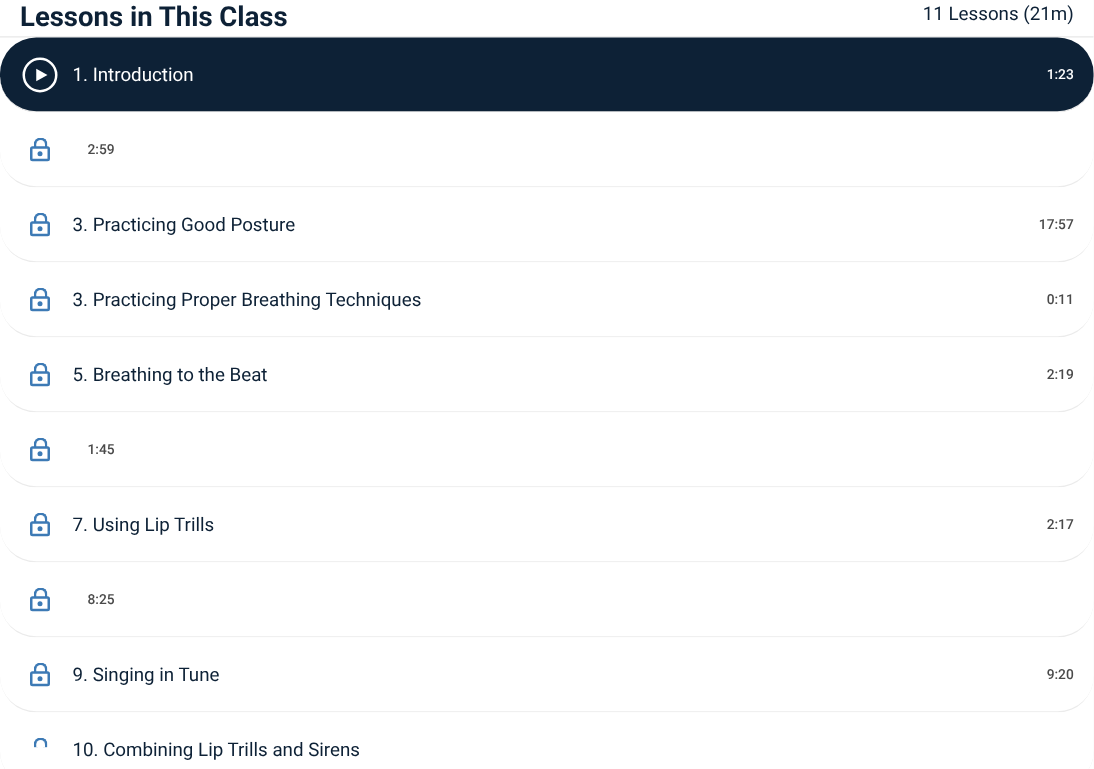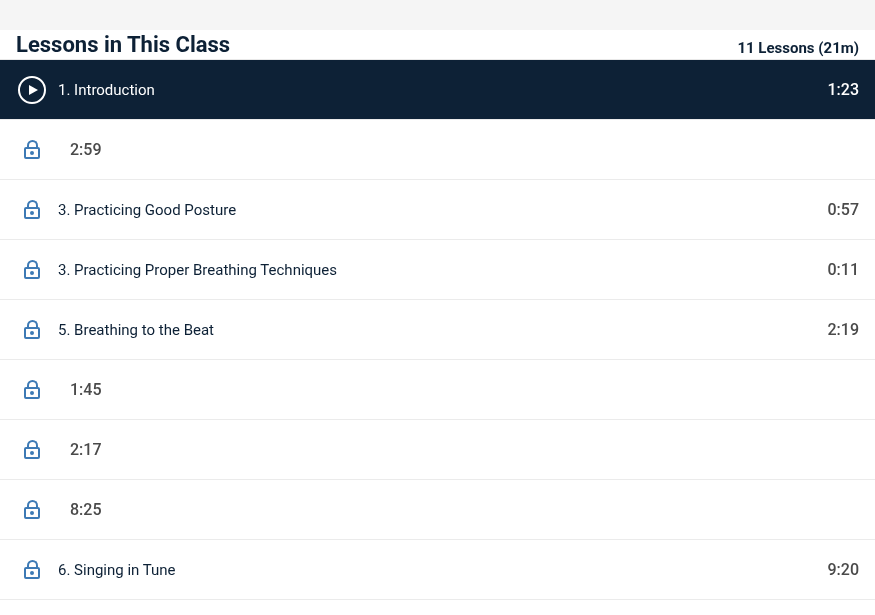--- a/index.html
+++ b/index.html
@@ -16,45 +16,45 @@
     }
 
     .container {
       width: 875px;
       background: #fff;
     }
 
     .header {
       display: flex;
       justify-content: space-between;
-      align-items: flex-end;
+      align-items: flex-start;
       padding: 2px 16px;
       border-bottom: 1px solid #e8e8e8;
-      margin-top: 30px;
     }
 
     .header-title {
       font-size: 22px;
       font-weight: 700;
       color: #0d2136;
     }
 
     .header-count {
       font-size: 15px;
-      font-weight: 700;
+      font-weight: 400;
       color: #0d2136;
     }
 
     .lesson-item {
       display: flex;
       align-items: center;
       padding: 0 16px;
       min-height: 60px;
       border-bottom: 1px solid #ebebeb;
       cursor: pointer;
+      border-radius: 29px;
     }
 
     .lesson-item.active {
       background: #0d2136;
     }
 
     .lesson-item.active .lesson-title {
       color: #fff;
     }
 
@@ -130,21 +130,21 @@
     }
 
     .lesson-title {
       flex: 1;
       font-size: 15px;
       color: #0d2136;
       font-weight: 400;
     }
 
     .lesson-duration {
-      font-size: 16px;
+      font-size: 11px;
       color: #4a4a4a;
       font-weight: 500;
       margin-left: 12px;
     }
   </style>
 </head>
 <body>
 
 <div class="container">
   <div class="header">
@@ -173,21 +173,21 @@
       <div class="lesson-item">
         <div class="icon-wrapper">
           <div class="lock-icon">
             <div class="lock-shackle"></div>
             <div class="lock-body">
               <div class="lock-keyhole"></div>
             </div>
           </div>
         </div>
         <span class="lesson-title">3. Practicing Good Posture</span>
-        <span class="lesson-duration">0:57</span>
+        <span class="lesson-duration">17:57</span>
       </div>
       <div class="lesson-item">
         <div class="icon-wrapper">
           <div class="lock-icon">
             <div class="lock-shackle"></div>
             <div class="lock-body">
               <div class="lock-keyhole"></div>
             </div>
           </div>
         </div>
@@ -219,20 +219,21 @@
       </div>
       <div class="lesson-item">
         <div class="icon-wrapper">
           <div class="lock-icon">
             <div class="lock-shackle"></div>
             <div class="lock-body">
               <div class="lock-keyhole"></div>
             </div>
           </div>
         </div>
+        <span class="lesson-title">7. Using Lip Trills</span>
         <span class="lesson-duration">2:17</span>
       </div>
       <div class="lesson-item">
         <div class="icon-wrapper">
           <div class="lock-icon">
             <div class="lock-shackle"></div>
             <div class="lock-body">
               <div class="lock-keyhole"></div>
             </div>
           </div>
@@ -241,21 +242,21 @@
       </div>
       <div class="lesson-item">
         <div class="icon-wrapper">
           <div class="lock-icon">
             <div class="lock-shackle"></div>
             <div class="lock-body">
               <div class="lock-keyhole"></div>
             </div>
           </div>
         </div>
-        <span class="lesson-title">6. Singing in Tune</span>
+        <span class="lesson-title">9. Singing in Tune</span>
         <span class="lesson-duration">9:20</span>
       </div>
       <div class="lesson-item">
         <div class="icon-wrapper">
           <div class="lock-icon">
             <div class="lock-shackle"></div>
           </div>
         </div>
         <span class="lesson-title">10. Combining Lip Trills and Sirens</span>
       </div>

